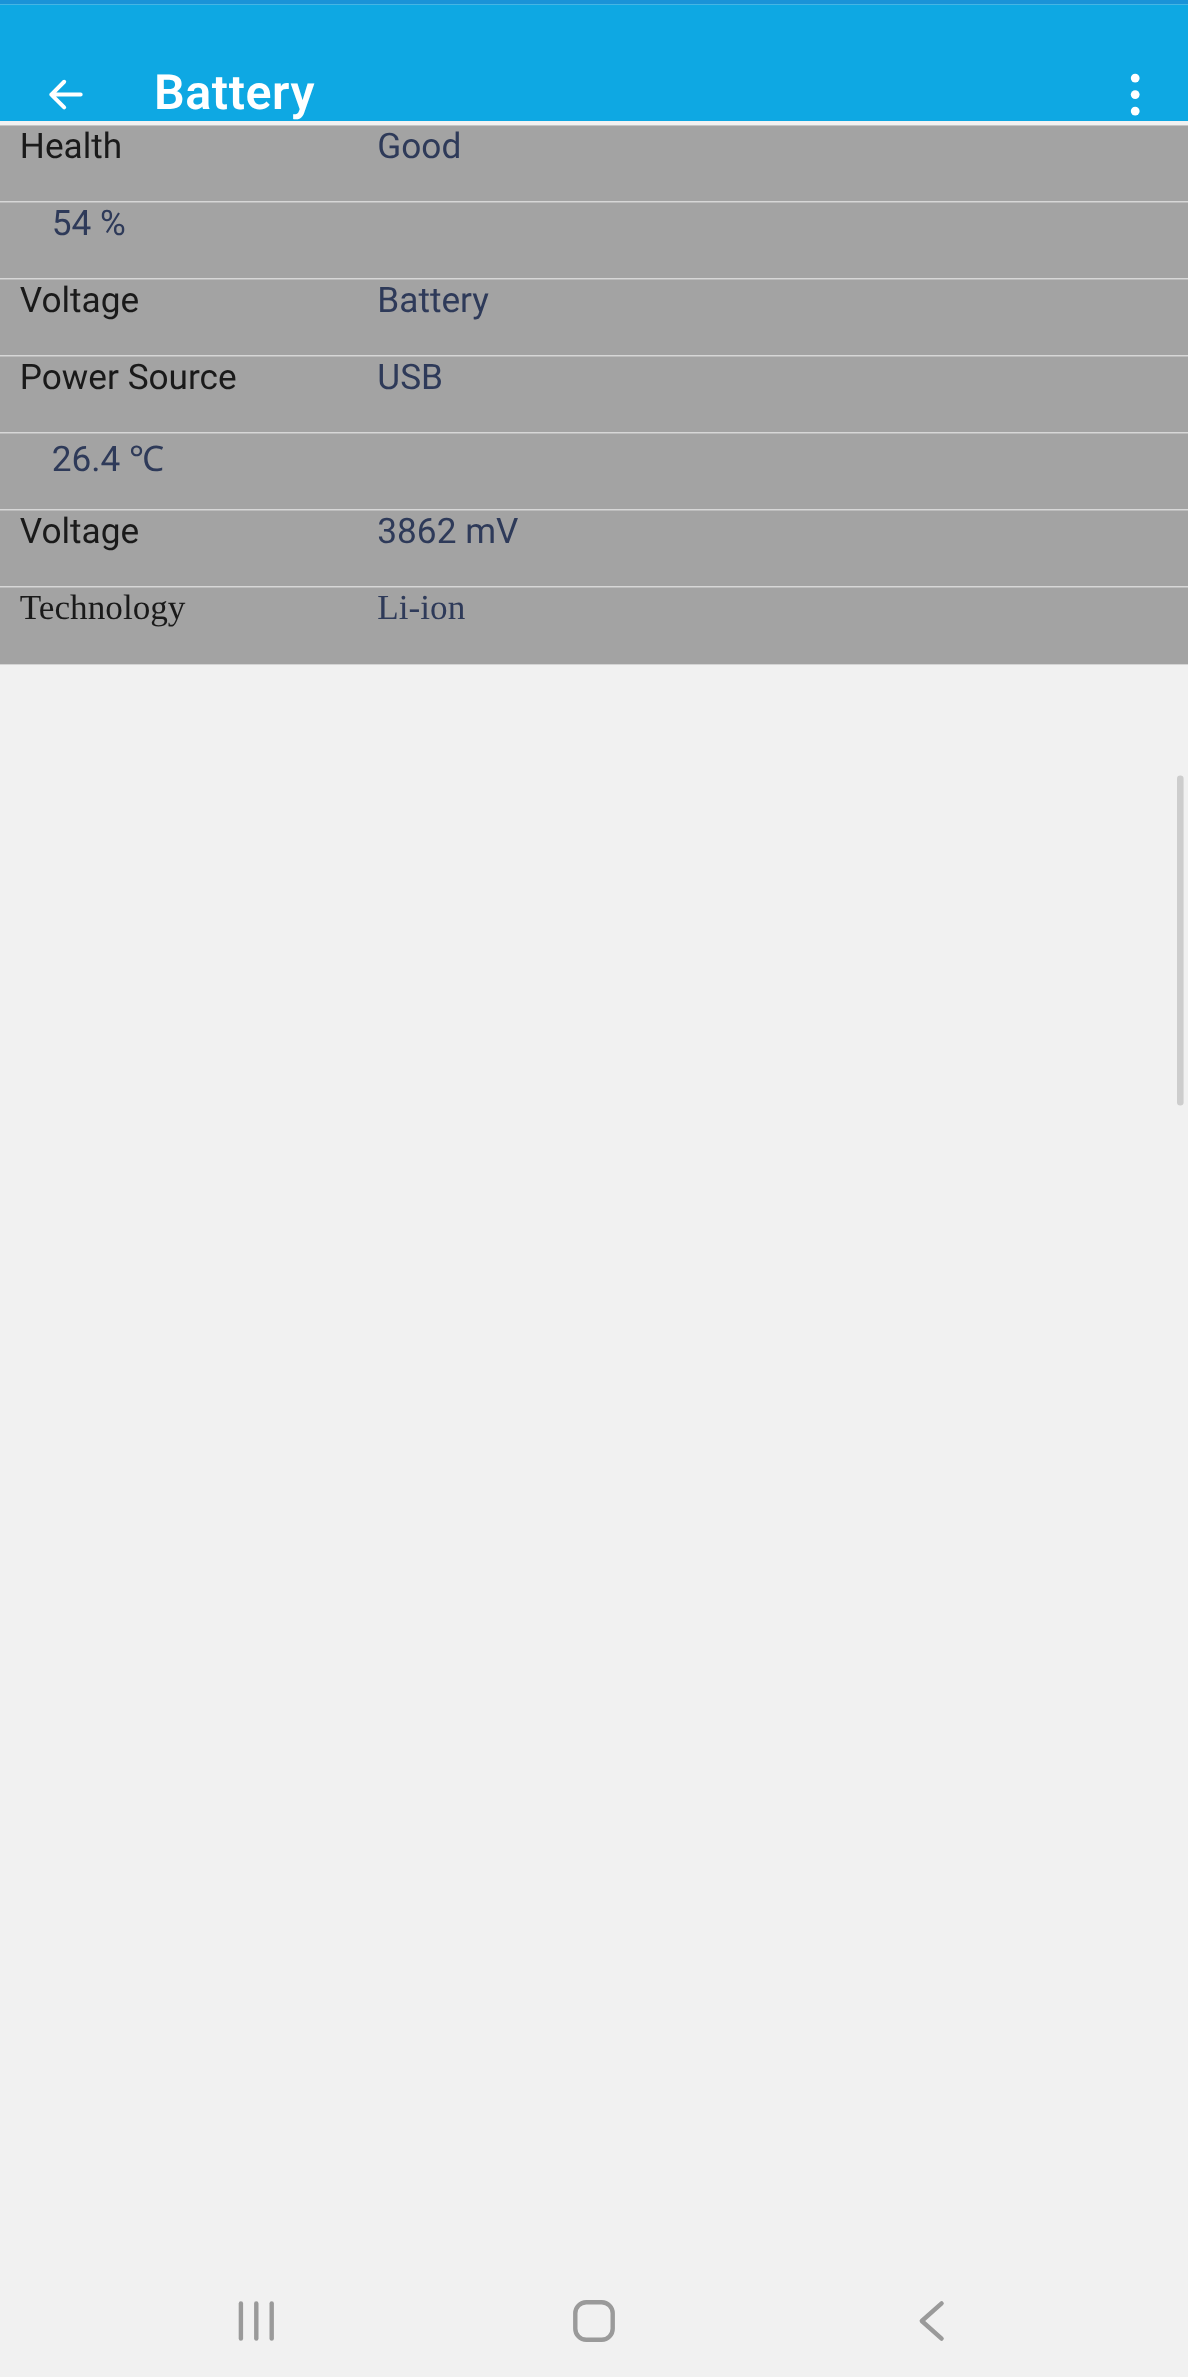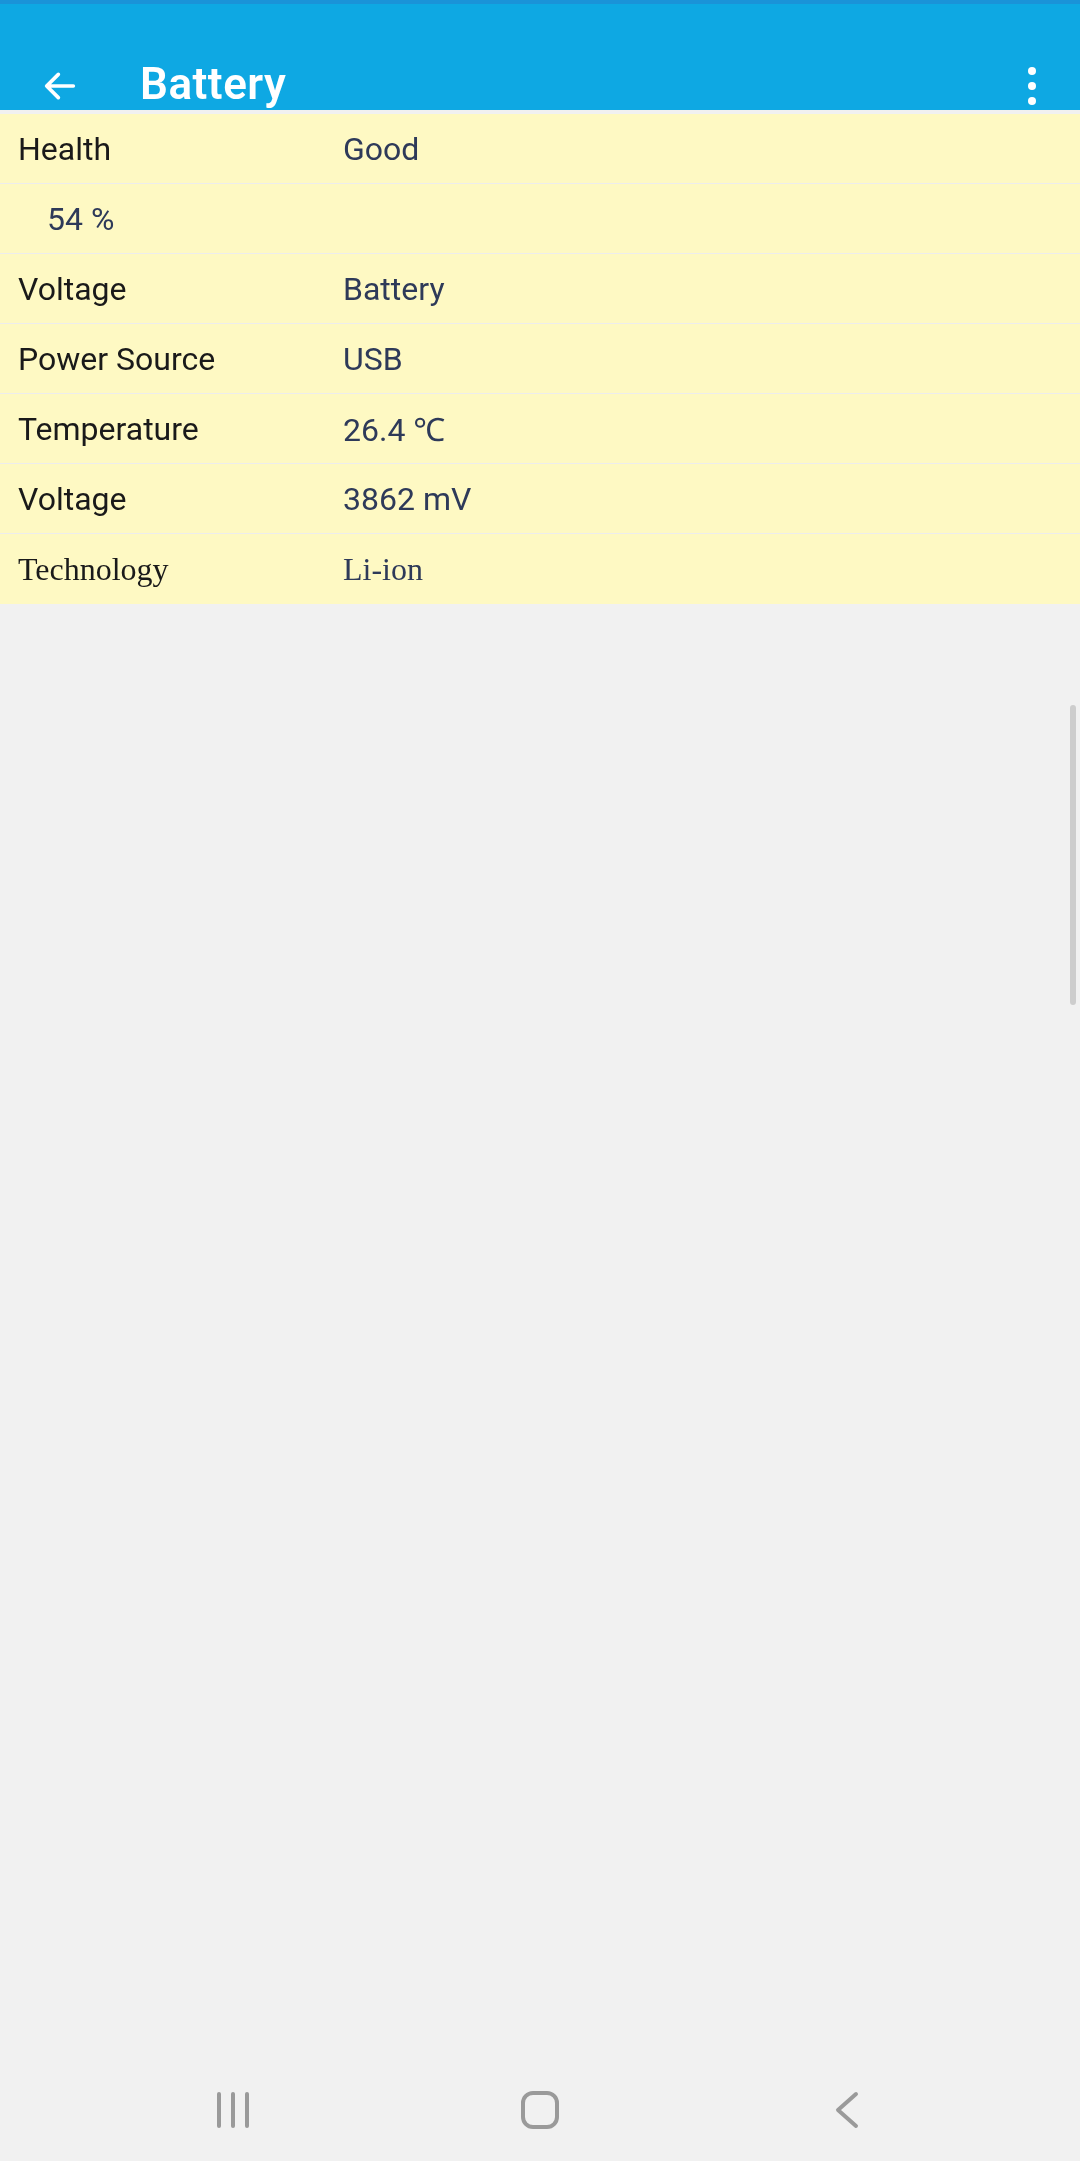--- a/index.html
+++ b/index.html
@@ -45,22 +45,21 @@
       align-items: center;
       justify-content: center;
     }
     .more-menu svg { width: 10px; height: 40px; }
     .content {
       background: #f1f1f1;
       padding-top: 4px;
     }
     .row {
       display: flex;
-      align-items: center;
-      background: #fef9c3;
+      background: #a3a3a3;
       height: 70px;
       border-bottom: 1px solid #ededed;
       padding: 0 18px;
     }
     .row:last-child { border-bottom: none; font-family: Liberation Serif, serif; }
     .cell-label {
       width: 296px;
       font-size: 32px;
       color: #1a1a1a;
     }
@@ -140,21 +139,20 @@
       <div class="cell-label">Voltage</div>
       <div class="cell-value">Battery</div>
     </div>
 
     <div class="row">
       <div class="cell-label">Power Source</div>
       <div class="cell-value">USB</div>
     </div>
 
     <div class="row">
-      <div class="cell-label">Temperature</div>
       <div class="cell-value">26.4 ℃</div>
     </div>
 
     <div class="row">
       <div class="cell-label">Voltage</div>
       <div class="cell-value">3862 mV</div>
     </div>
 
     <div class="row">
       <div class="cell-label">Technology</div>

